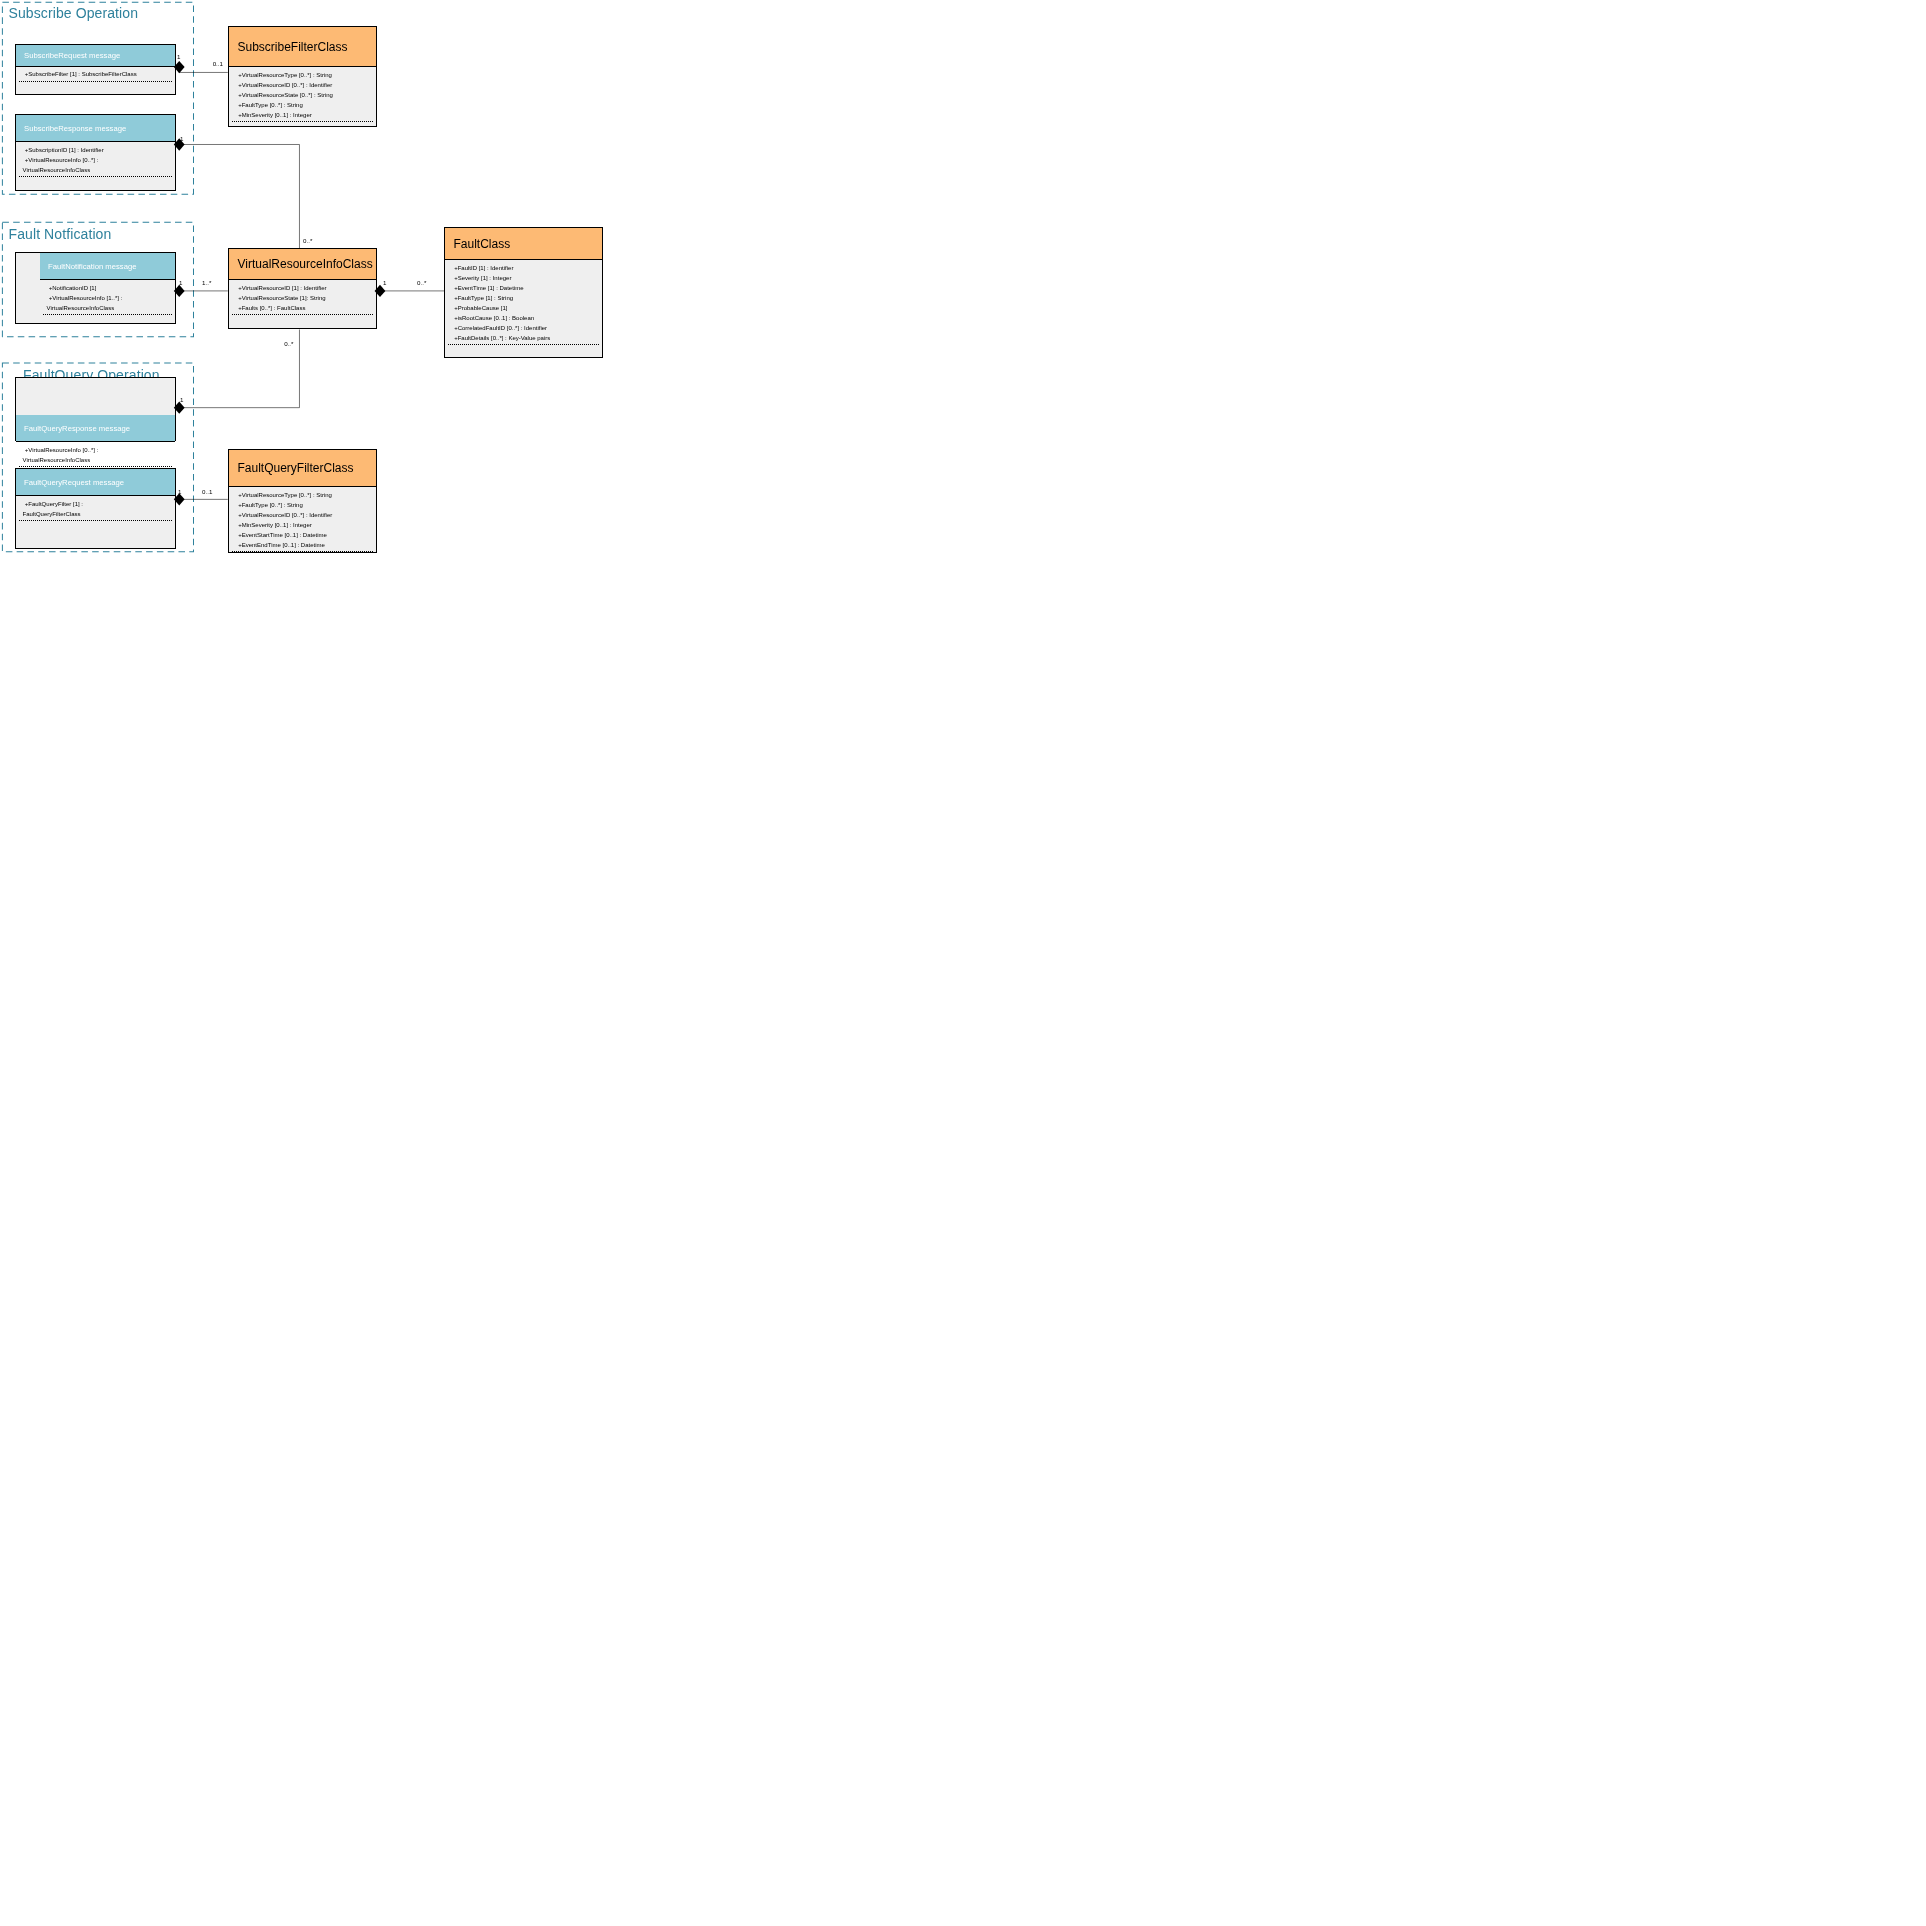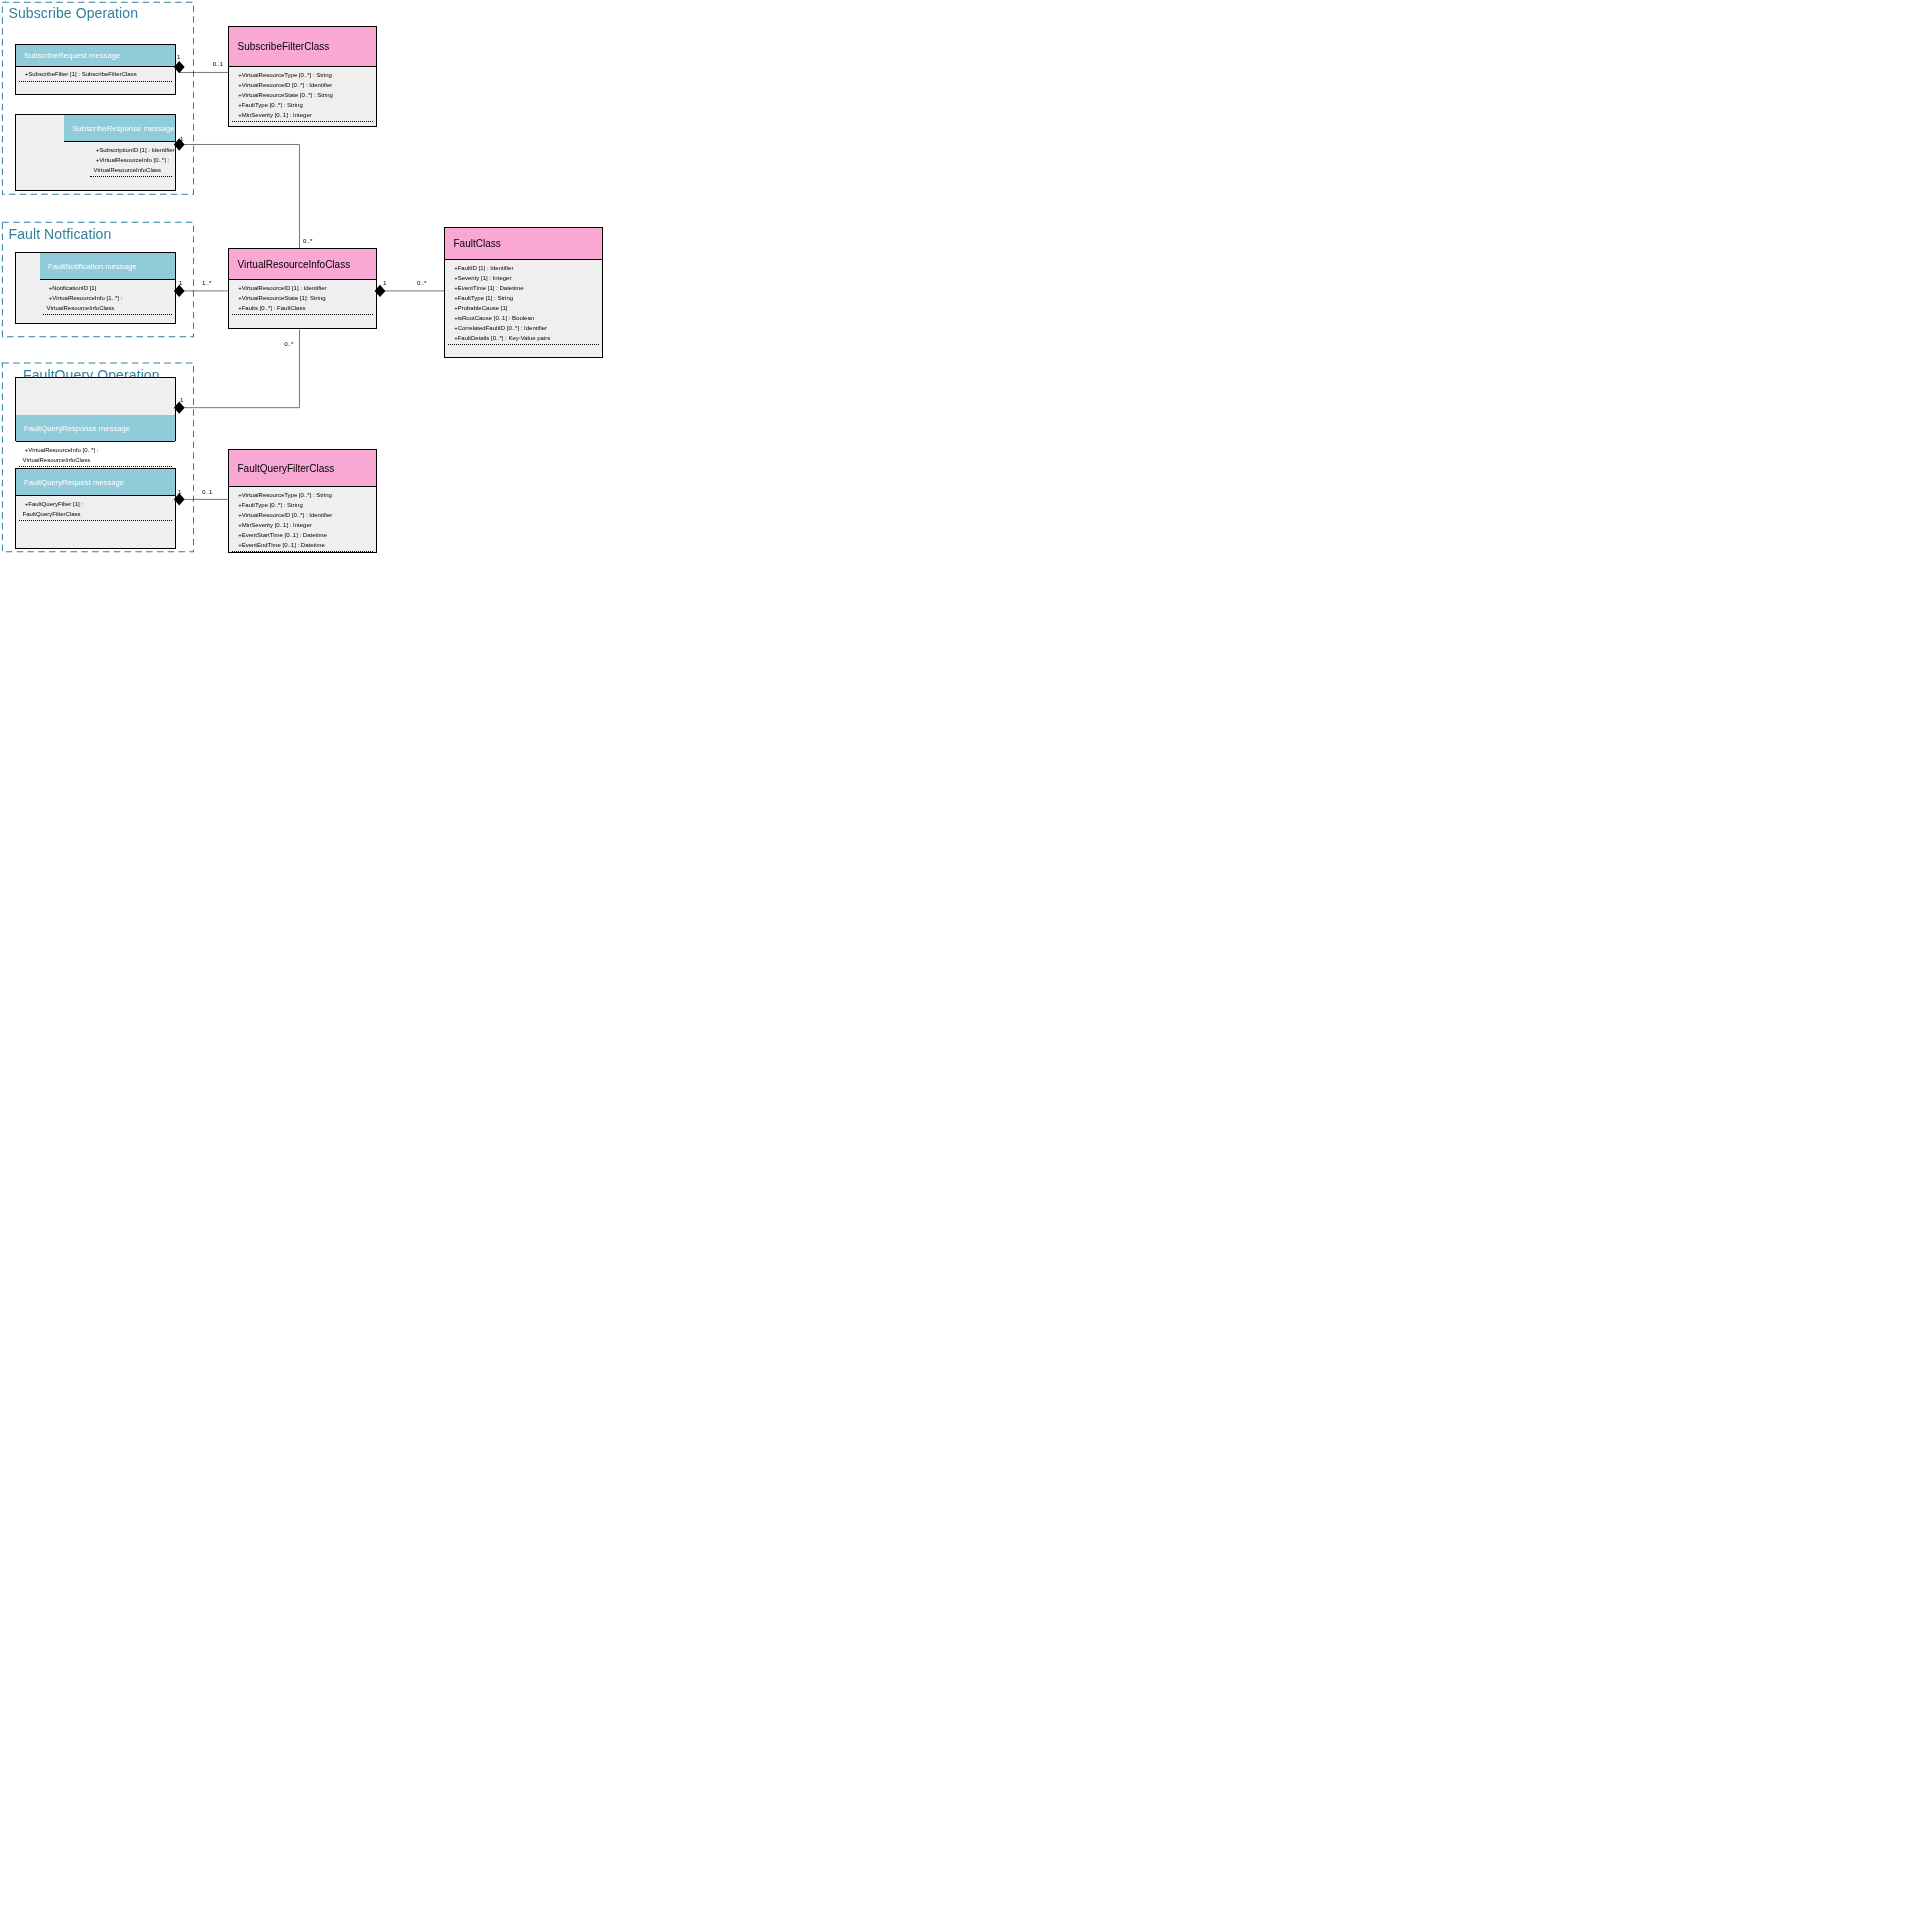--- a/index.html
+++ b/index.html
@@ -25,22 +25,22 @@
     border:0.8px solid #000;
     box-sizing:border-box;
     display:flex;flex-direction:column;
   }
   .hdr{
     flex:0 0 auto;
     display:flex;align-items:center;
     padding-left:8.5px;
     border-bottom:1.2px solid #000;
     box-sizing:border-box;
-    background:#f9a8d4;
-    font-size:10px;color:#000;
+    background:#fdba74;
+    font-size:12px;color:#000;
     white-space:nowrap;overflow:hidden;
   }
   .hdr.teal{background:#8FCBD9;color:#ffffff;}
   .body{flex:1 1 auto;padding-top:2.7px;}
   .attr{
     font-size:6px;line-height:10px;color:#000;
     padding-left:9.2px;white-space:nowrap;overflow:hidden;
   }
   .attr.wrap{padding-left:9.2px;}
   .divider{border-top:0.8px dotted #000;margin:1.5px 3.1px 0 3.1px;height:0;}
@@ -69,21 +69,21 @@
   <div class="classbox" style="left:14.6px;top:44px;width:161px;height:51px;">
     <div class="hdr teal" style="height:21.6px;font-size:7.7px;">
       <span>SubscribeRequest message</span>
     </div>
     <div class="body">
       <div class="attr">+SubscribeFilter [1] : SubscribeFilterClass</div>
       <div class="divider"></div>
     </div>
   </div>
 
-  <div class="classbox" style="left:14.6px;top:114px;width:161px;height:77px;align-items:flex-end;">
+  <div class="classbox" style="left:14.6px;top:114px;width:161px;height:77px;">
     <div class="hdr teal" style="height:27px;font-size:7.7px;">
       <span>SubscribeResponse message</span>
     </div>
     <div class="body">
       <div class="attr">+SubscriptionID [1] : Identifier</div>
       <div class="attr">+VirtualResourceInfo [0..*] :</div>
       <div class="attr wrap" style="padding-left:7px;">VirtualResourceInfoClass</div>
       <div class="divider"></div>
     </div>
   </div>

